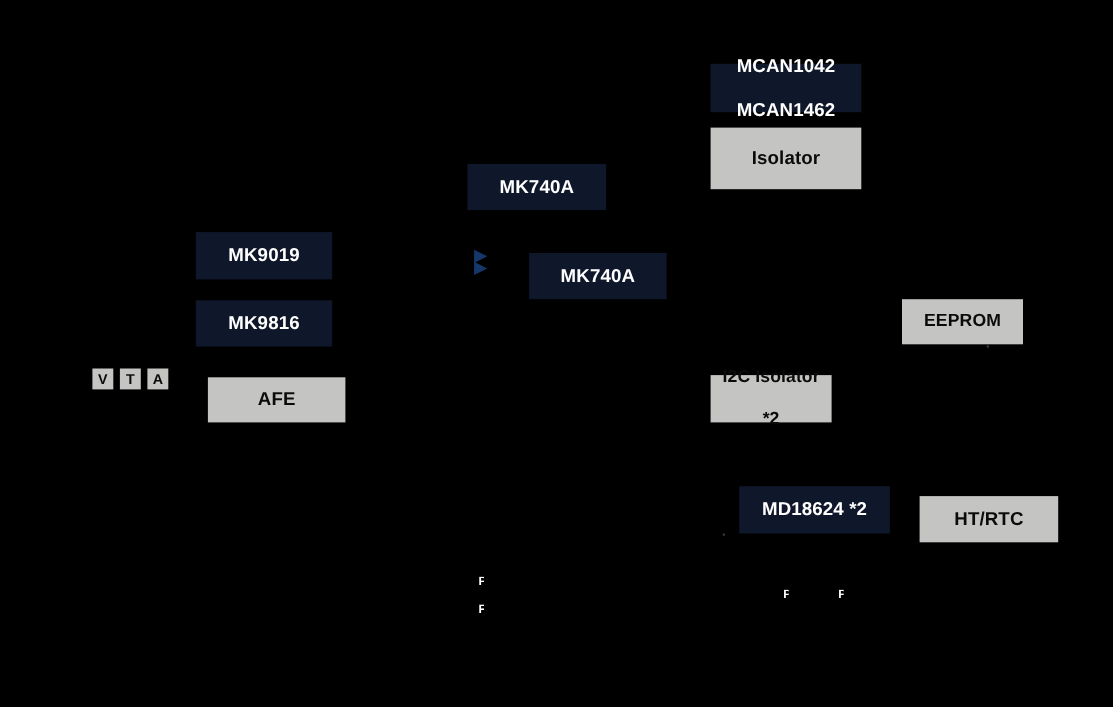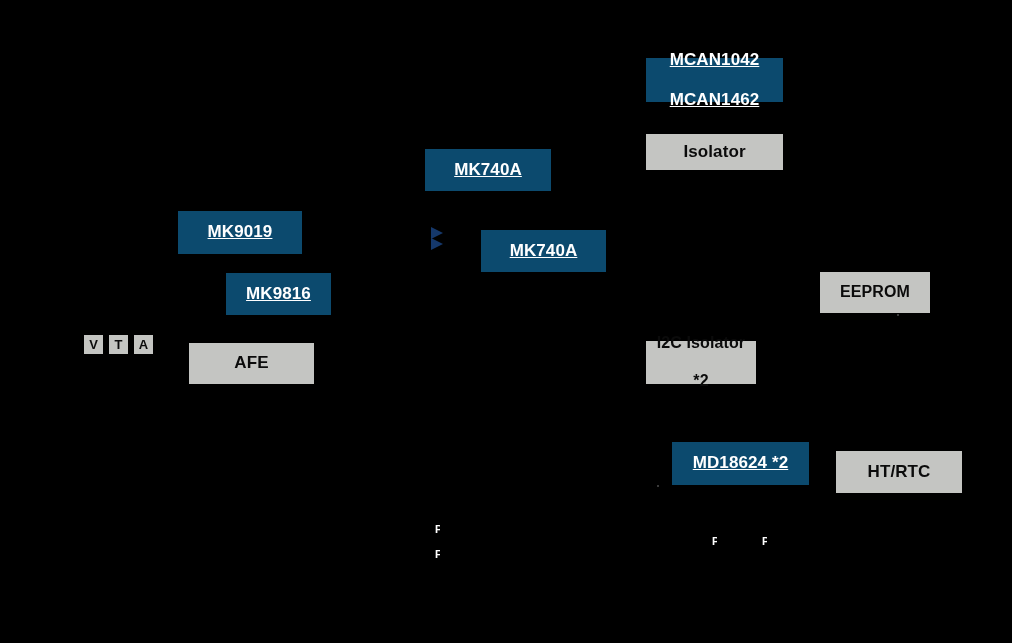--- a/index.html
+++ b/index.html
@@ -20,23 +20,22 @@
     display: flex;
     align-items: center;
     justify-content: center;
     text-align: center;
     font-weight: bold;
     line-height: 1.18;
     box-sizing: border-box;
     letter-spacing: 0.1px;
   }
   .block.blue {
-    background: #0c4a6e;
+    background: #0f172a;
     color: #FFFFFF;
-    text-decoration: underline;
   }
   .block.gray {
     background: #C4C5C2;
     color: #0B0B0B;
   }
   .block span {
     display: block;
     width: 100%;
   }
   .tiny-chip {
@@ -86,21 +85,21 @@
   <div class="tiny-chip" style="left:109px; top:335px; width:19px; height:19px;">
     <span>T</span>
   </div>
   <div class="tiny-chip" style="left:134px; top:335px; width:19px; height:19px;">
     <span>A</span>
   </div>
 
   <div class="block blue" style="left:178px; top:211px; width:124px; height:43px; font-size:17px;">
     <span>MK9019</span>
   </div>
-  <div class="block blue" style="left:178px; top:273px; width:105px; height:42px; font-size:17px;margin-left:48px;">
+  <div class="block blue" style="left:178px; top:273px; width:124px; height:42px; font-size:17px;">
     <span>MK9816</span>
   </div>
   <div class="block gray" style="left:189px; top:343px; width:125px; height:41px; font-size:17px;">
     <span>AFE</span>
   </div>
 
   <div class="block blue" style="left:425px; top:149px; width:126px; height:42px; font-size:17px;">
     <span>MK740A</span>
   </div>
   <div class="block blue" style="left:481px; top:230px; width:125px; height:42px; font-size:17px;">
@@ -109,21 +108,21 @@
 
   <div class="arrow-marker" style="left:431px; top:227px;"></div>
   <div class="arrow-marker" style="left:431px; top:238px;"></div>
 
   <div class="block blue" style="left:646px; top:58px; width:137px; height:44px; font-size:17px;">
     <span>
       <span>MCAN1042</span><br>
       <span>MCAN1462</span>
     </span>
   </div>
-  <div class="block gray" style="left:646px; top:134px; width:137px; height:36px; font-size:17px;">
+  <div class="block gray" style="left:646px; top:116px; width:137px; height:56px; font-size:17px;">
     <span>Isolator</span>
   </div>
   <div class="block gray" style="left:646px; top:341px; width:110px; height:43px; font-size:16px;">
     <span>
       <span>I2C Isolator</span><br>
       <span>*2</span>
     </span>
   </div>
   <div class="block blue" style="left:672px; top:442px; width:137px; height:43px; font-size:17px;">
     <span>MD18624 *2</span>

